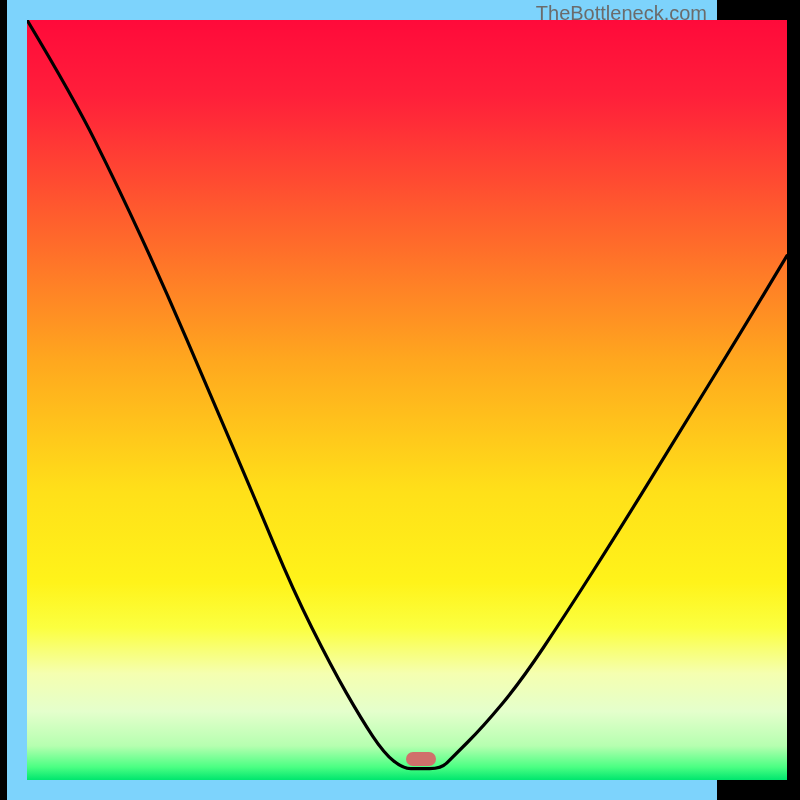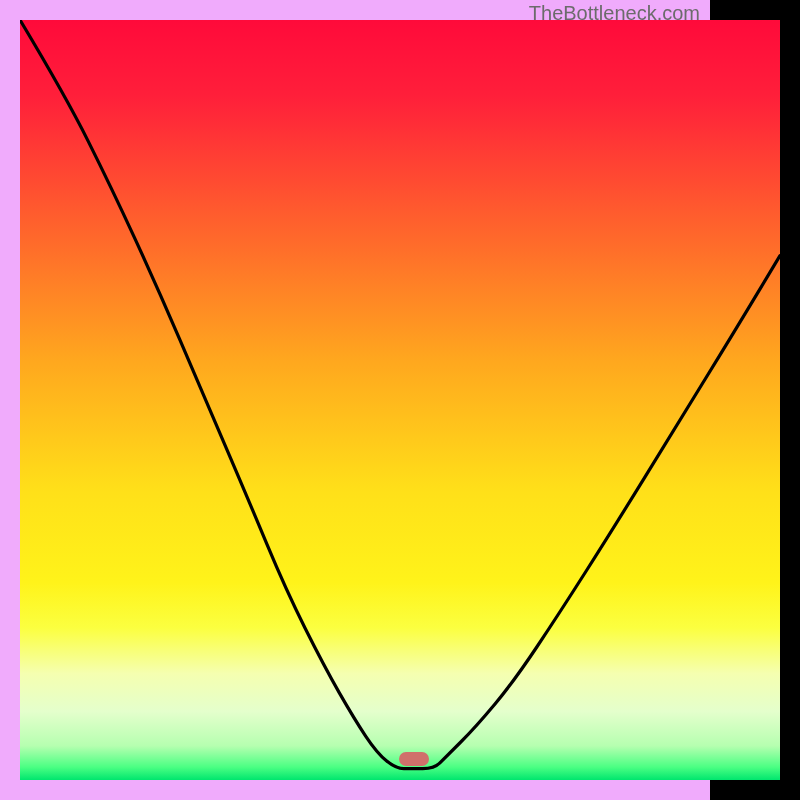--- a/index.html
+++ b/index.html
@@ -7,21 +7,22 @@
     padding: 0;
     width: 800px;
     height: 800px;
     background: #000;
     overflow: hidden;
   }
   .frame {
     position: relative;
     width: 710px;
     height: 800px;
-    background: #f0abfc;
+    background: #7dd3fc;
+    margin-left: 7px;
   }
   .plot {
     position: absolute;
     left: 20px;
     top: 20px;
     width: 760px;
     height: 760px;
     overflow: hidden;
   }
   .gradient {

